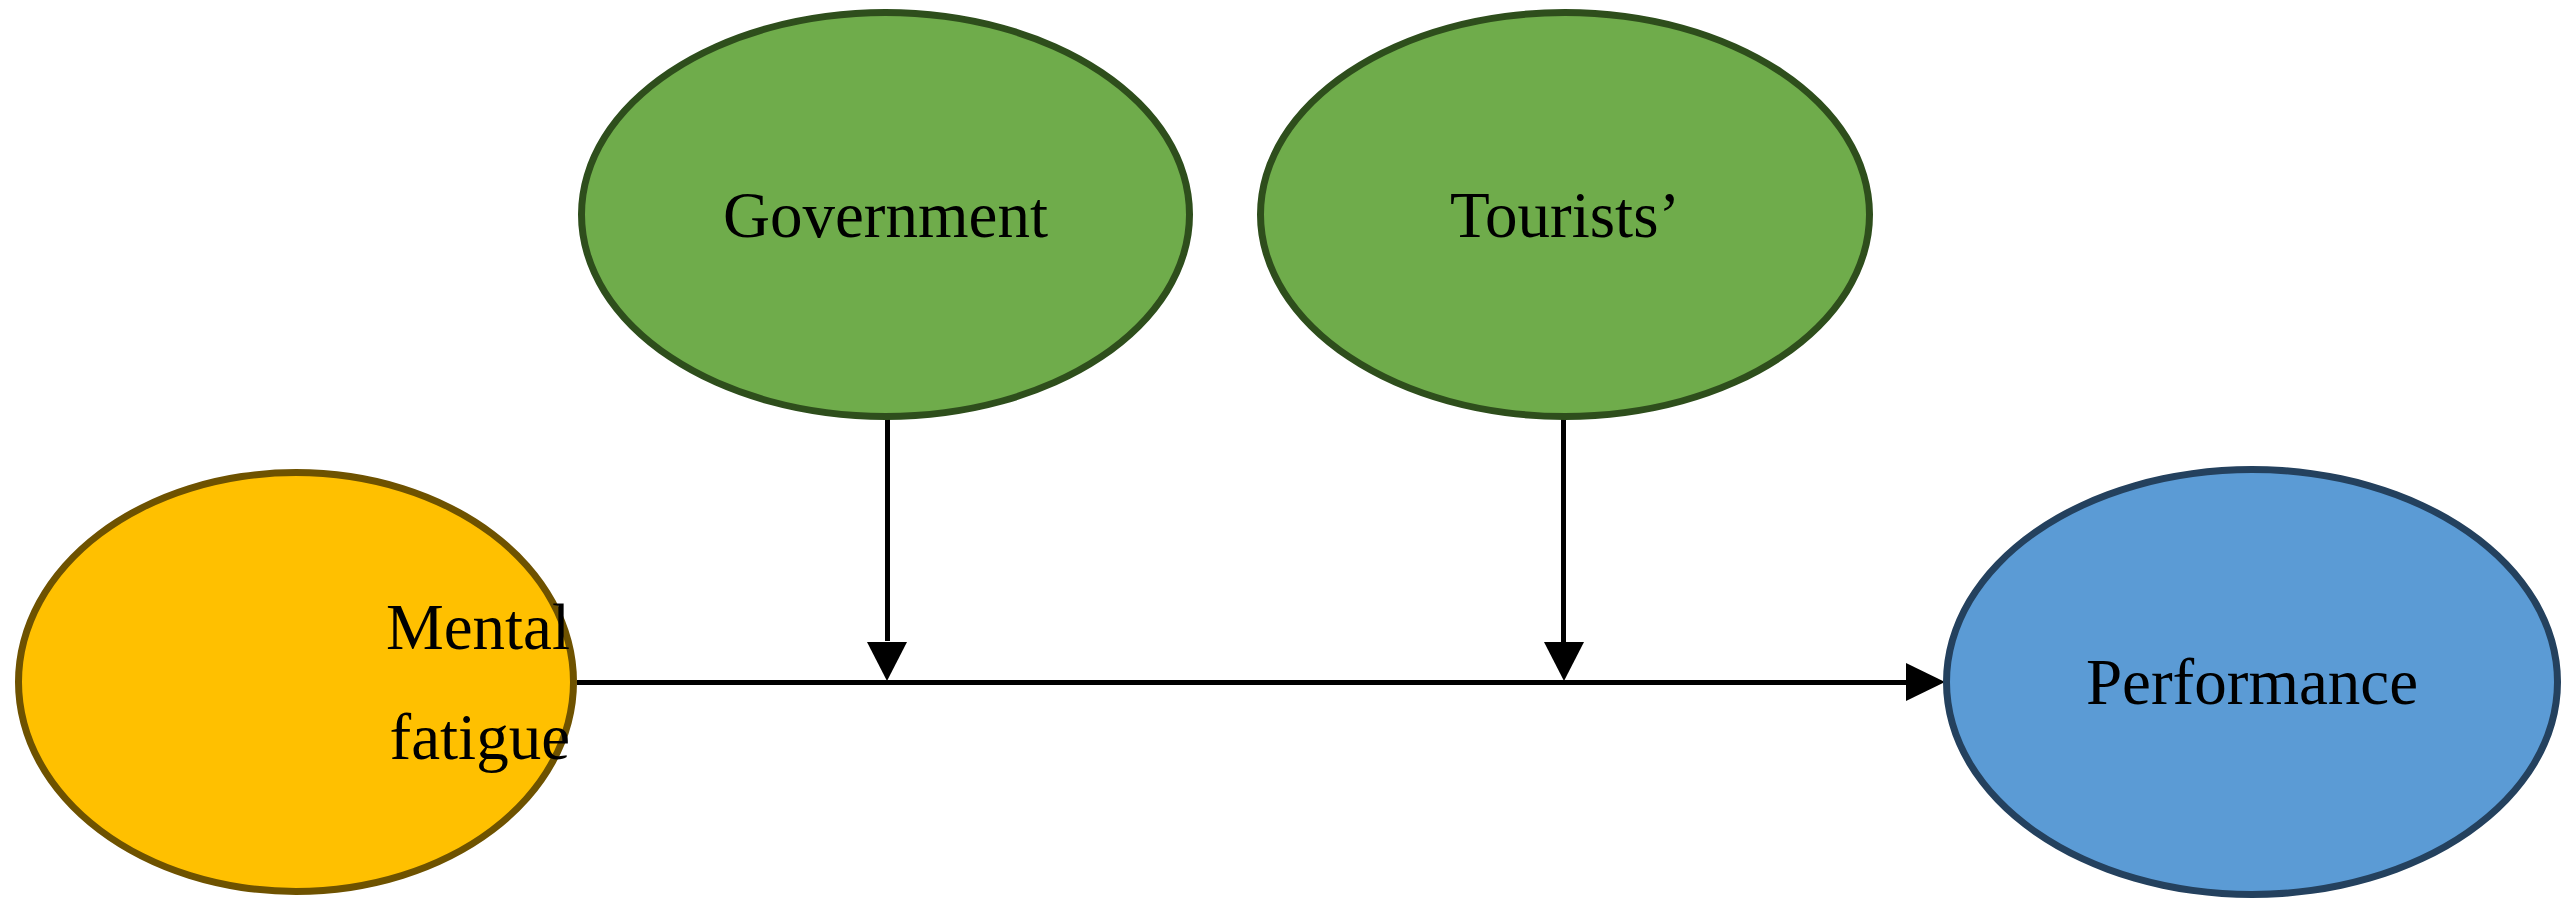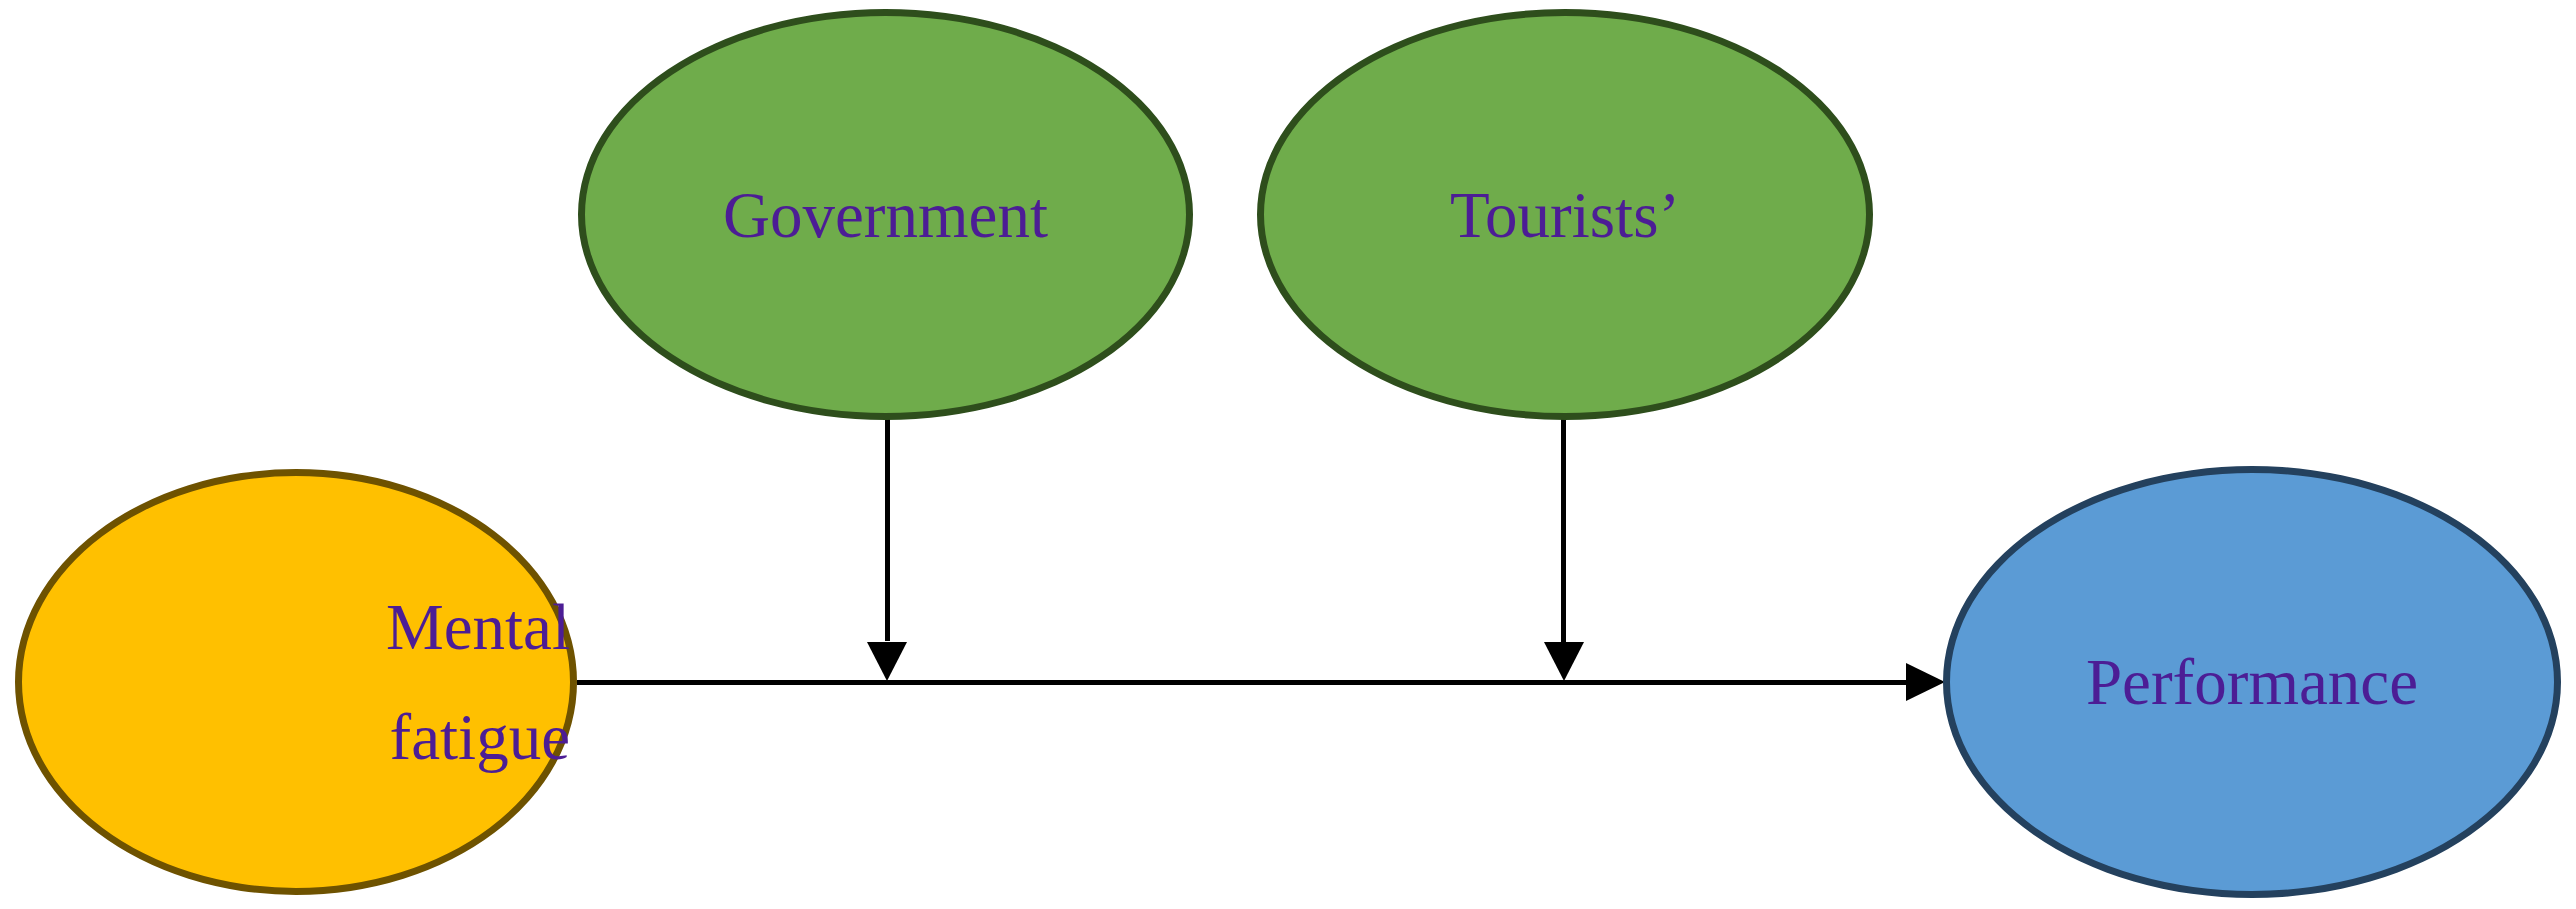--- a/index.html
+++ b/index.html
@@ -22,21 +22,21 @@
     border: 7.4px solid #000;
     display: flex;
     flex-direction: column;
     align-items: center;
     justify-content: center;
     text-align: center;
   }
   .node .line {
     font-size: 65px;
     line-height: 110px;
-    color: #4c1d95;
+    color: #000000;
     white-space: nowrap;
   }
   
   #node-mental-fatigue        { left: 15px;   top: 469px; width: 562px; height: 426px; }
   #node-government-support    { left: 578px;  top: 9px;  width: 615px; height: 411px; }
   #node-tourists-participation{ left: 1257px; top: 9px;  width: 616px; height: 411px; align-items: center; }
   #node-performance           { left: 1943px; top: 466px; width: 618px; height: 432px; }
 
   .edge-line {
     position: absolute;

